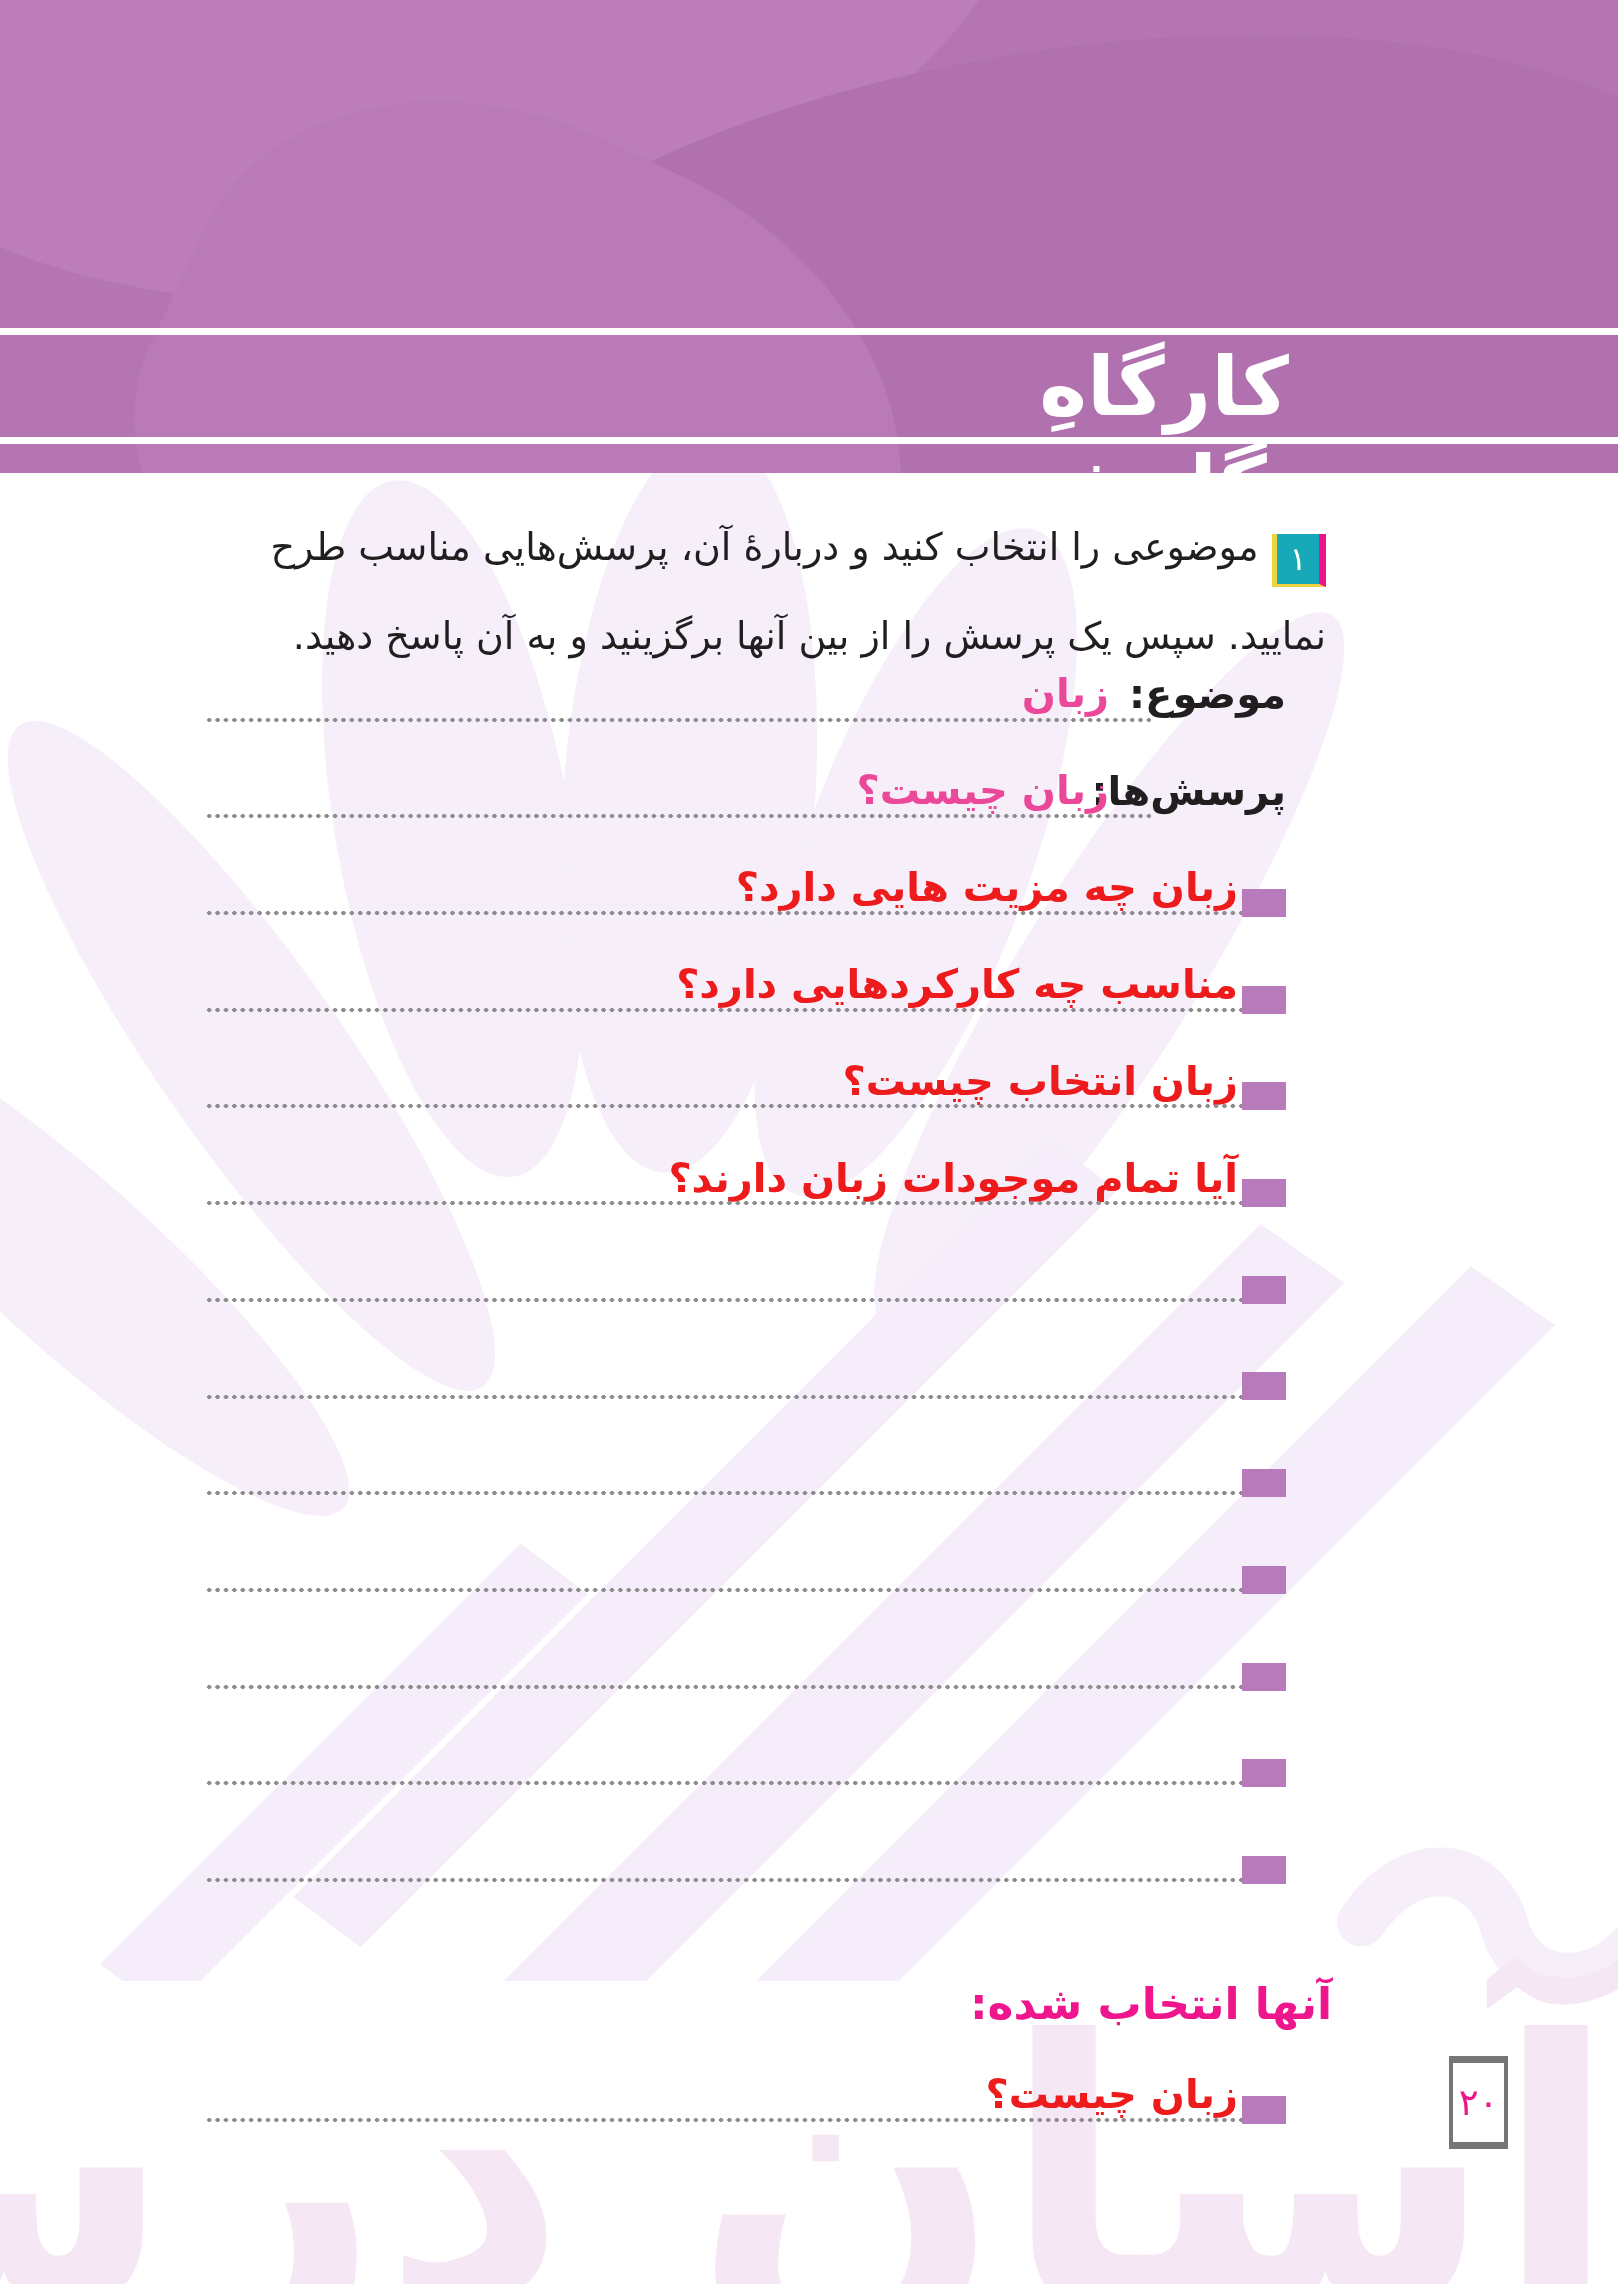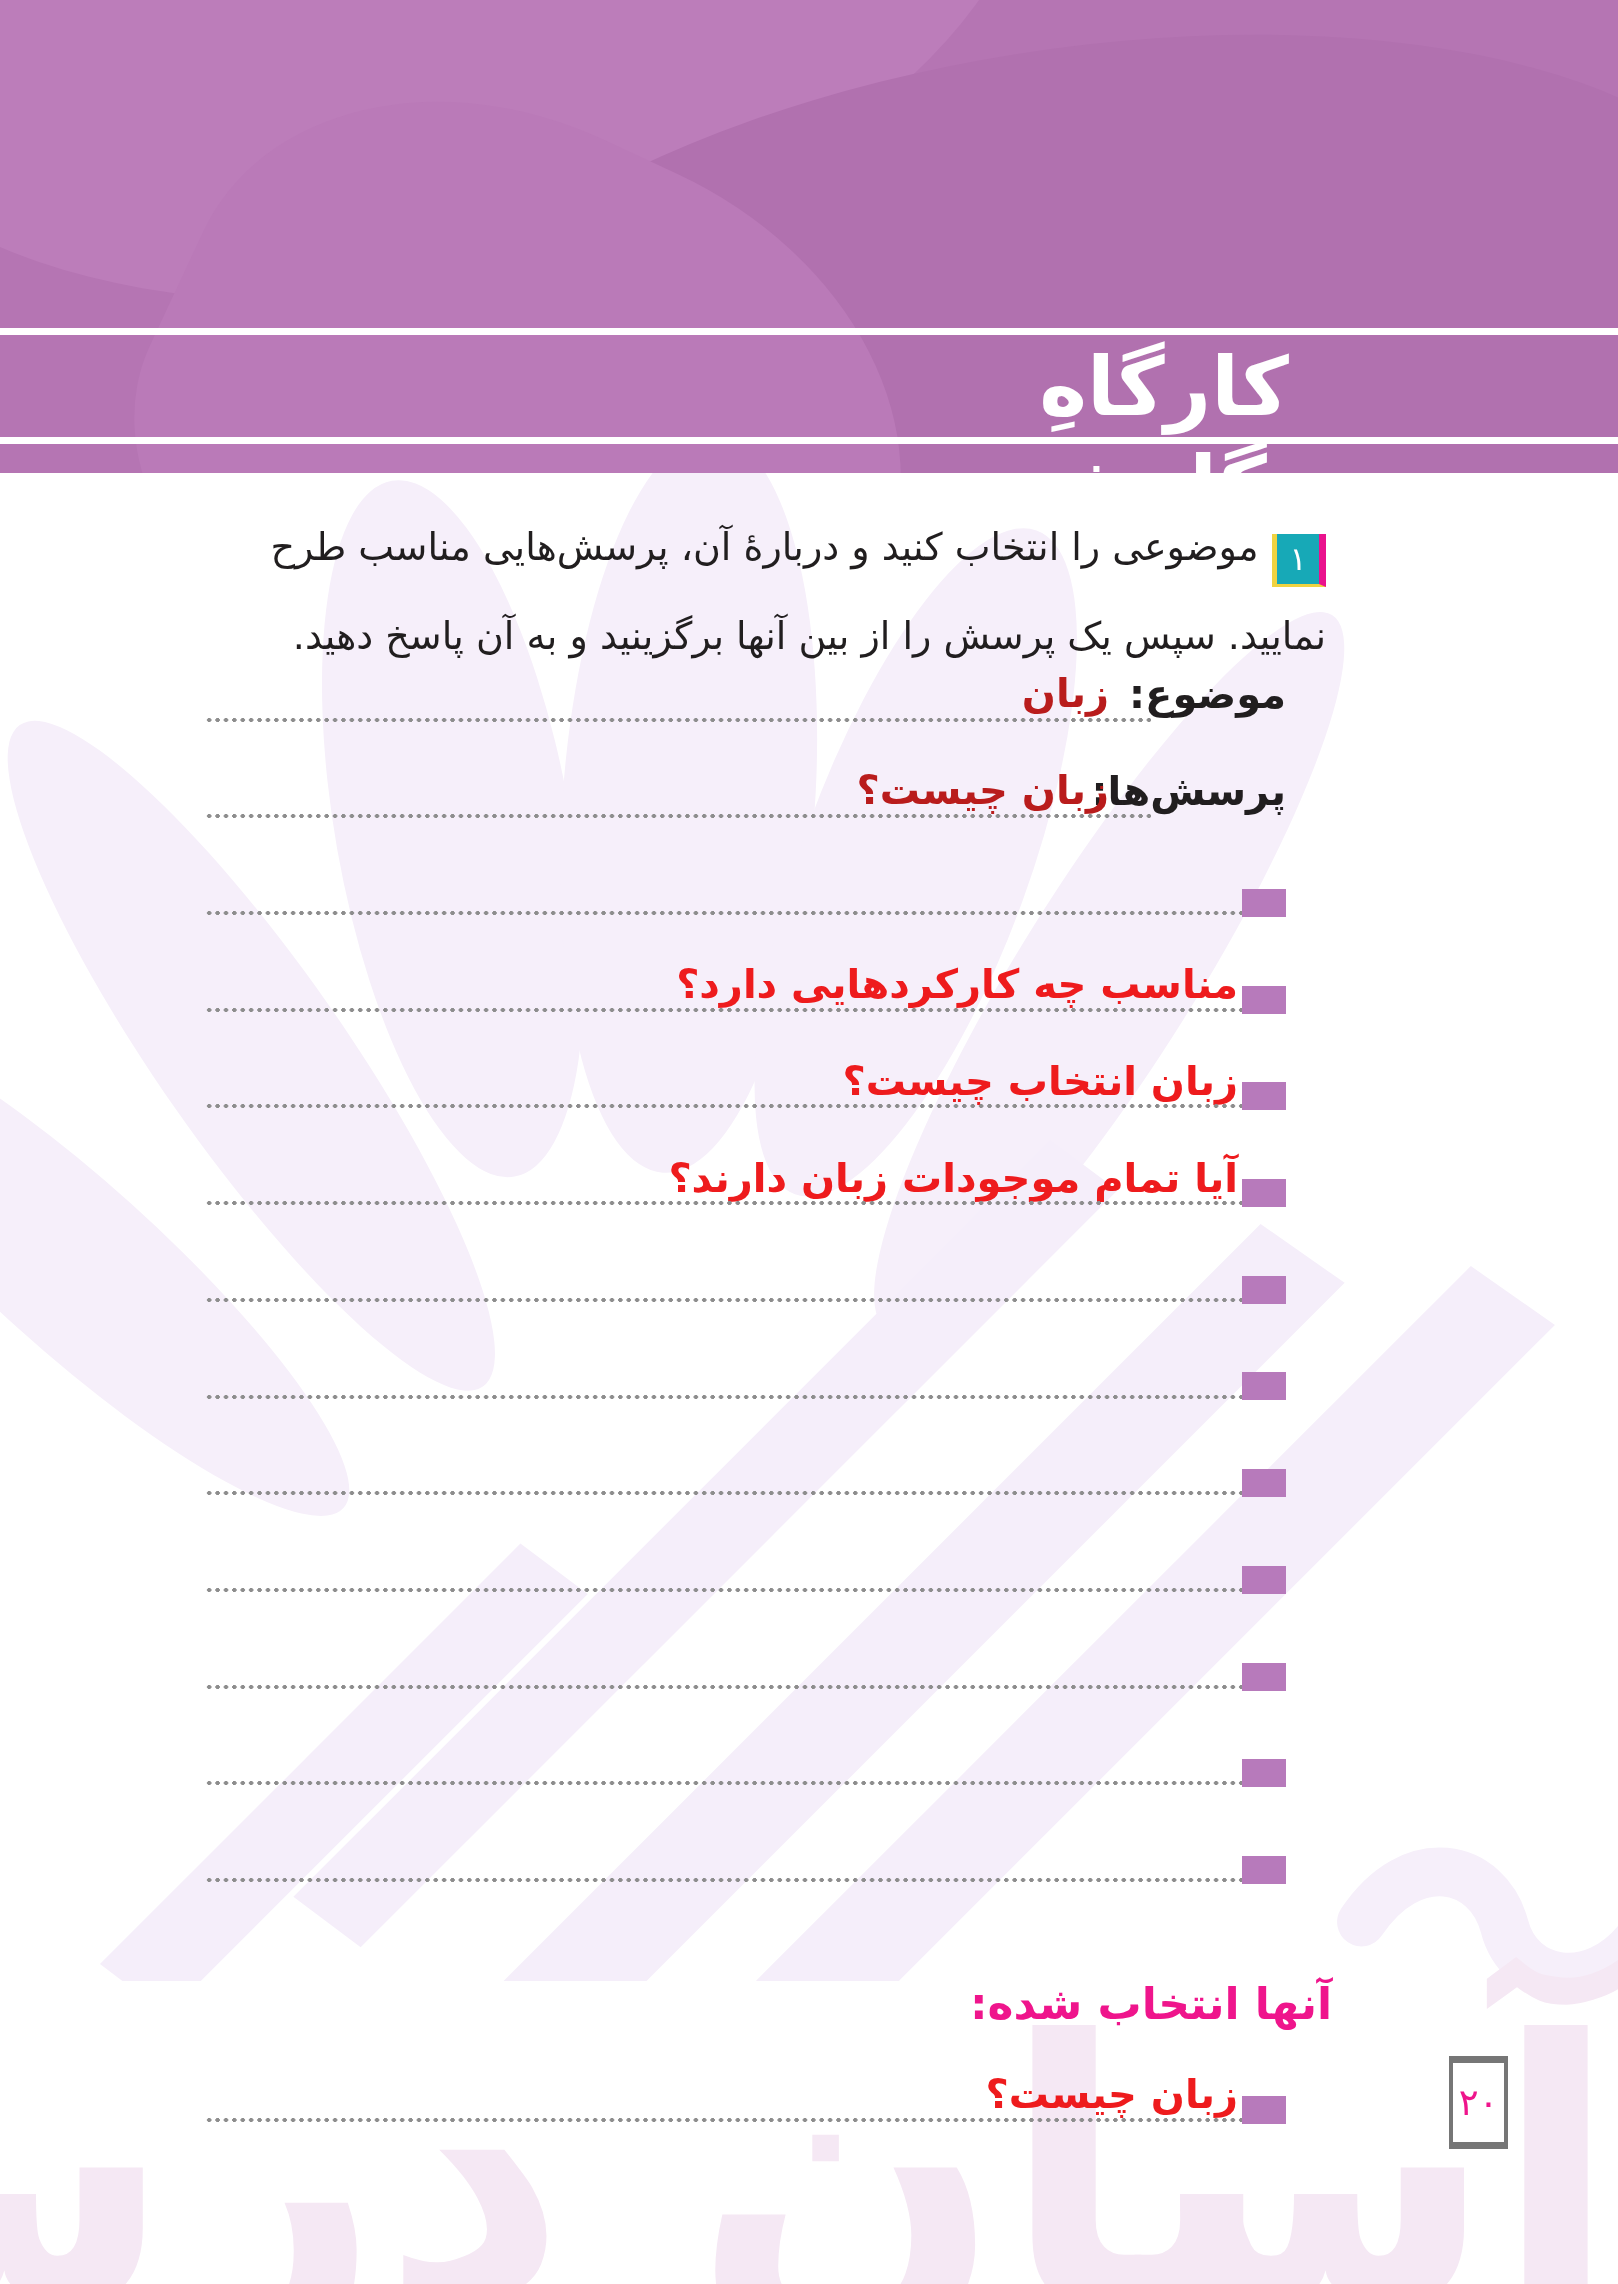--- a/index.html
+++ b/index.html
@@ -35,21 +35,21 @@
     border-left:5px solid #f0d340;border-bottom:3.4px solid #f0d340;border-right:7.6px solid #ea128d;
   }
   
   .dots{
     position:absolute;height:7.6px;z-index:2;
     background-image:radial-gradient(circle,#8d8d8d 1.9px,rgba(0,0,0,0) 2.3px);
     background-size:8.4px 7.6px;background-repeat:repeat-x;background-position:0 50%;
   }
   .bullet{position:absolute;right:332px;width:44px;height:28px;background:#b77abb;z-index:2;}
   .flabel{position:absolute;right:332px;z-index:2;color:#211e1f;font-size:40px;font-weight:bold;white-space:nowrap;}
-  .fanswer{position:absolute;right:509px;z-index:2;color:#b91c1c;font-size:40px;font-weight:bold;white-space:nowrap;}
+  .fanswer{position:absolute;right:509px;z-index:2;color:#ec4899;font-size:40px;font-weight:bold;white-space:nowrap;}
   .qtext{position:absolute;right:380px;z-index:2;color:#ee1b1d;font-size:40px;font-weight:bold;white-space:nowrap;}
   .selected-heading{position:absolute;top:1978px;right:286px;z-index:2;color:#ef158c;font-size:44px;font-weight:bold;white-space:nowrap;}
   
   .pagenum{
     position:absolute;left:1450px;top:2056px;width:59px;height:93px;z-index:2;box-sizing:border-box;
     background:#ffffff;border:4.2px solid #767676;border-top-width:7.6px;border-bottom-width:7.6px;
     display:flex;align-items:center;justify-content:center;color:#ef158c;font-size:37px;font-weight:normal;
   }
 </style>
 </head>
@@ -92,20 +92,21 @@
 
   <div class="flabel" style="top:671px">موضوع:</div>
   <div class="fanswer" style="top:670px">زبان</div>
   <div class="dots" style="top:716px;left:206px;width:946px"></div>
 
   <div class="flabel" style="top:768px">پرسش‌ها:</div>
   <div class="fanswer" style="top:767px">زبان چیست؟</div>
   <div class="dots" style="top:812px;left:206px;width:946px"></div>
 
   <div class="bullet" style="top:889px"></div>
+  <div class="qtext" style="top:864px">زبان چه مزیت هایی دارد؟</div>
   <div class="dots" style="top:909px;left:206px;width:1037px"></div>
 
   <div class="bullet" style="top:986px"></div>
   <div class="qtext" style="top:961px">مناسب چه کارکردهایی دارد؟</div>
   <div class="dots" style="top:1006px;left:206px;width:1037px"></div>
 
   <div class="bullet" style="top:1082px"></div>
   <div class="qtext" style="top:1058px">زبان انتخاب چیست؟</div>
   <div class="dots" style="top:1102px;left:206px;width:1037px"></div>
 

